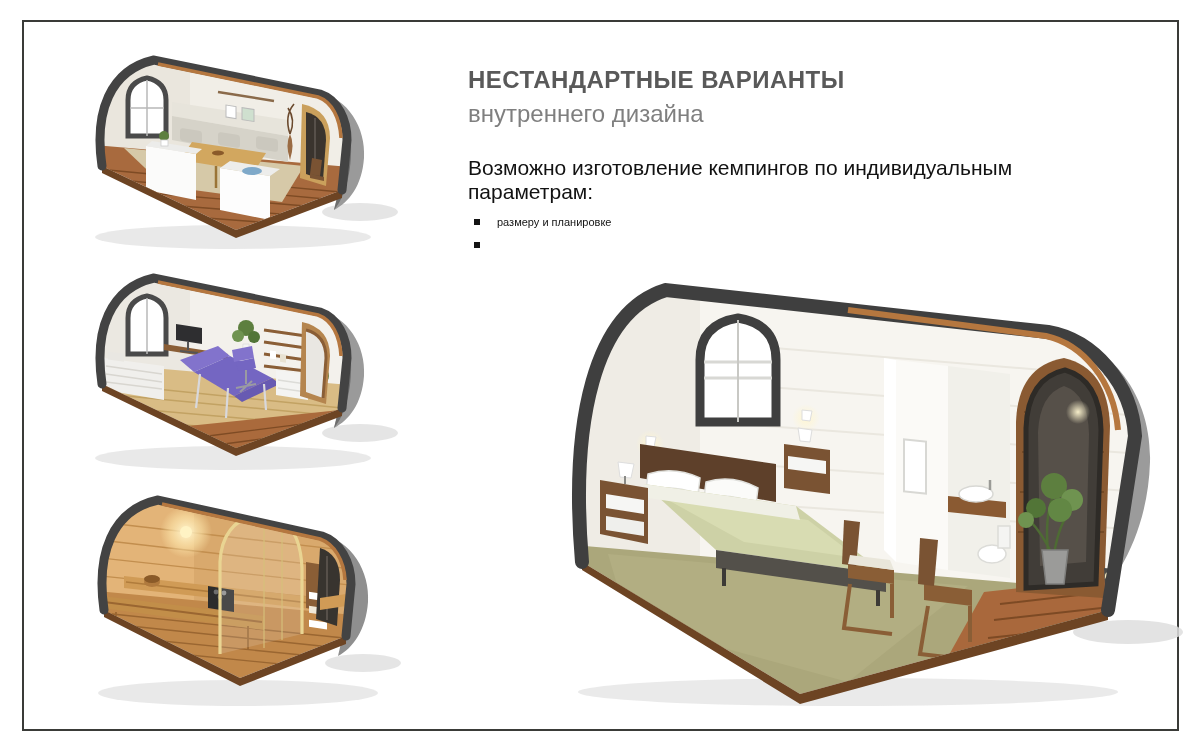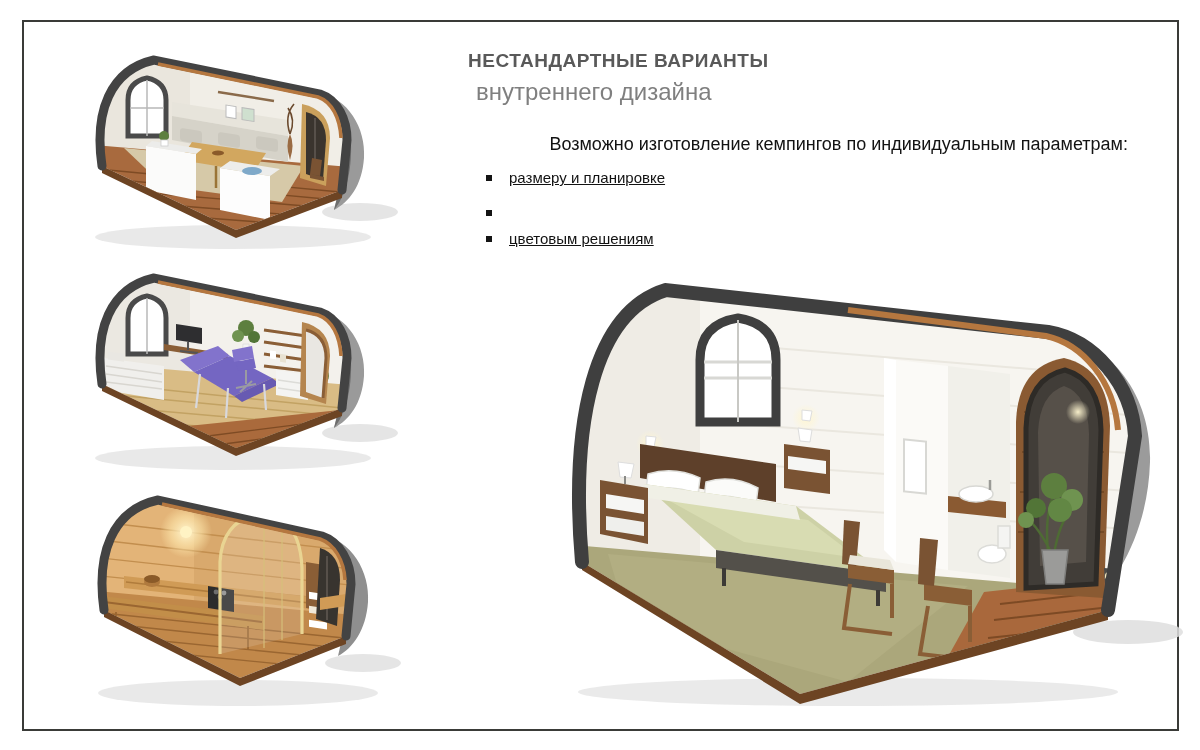--- a/index.html
+++ b/index.html
@@ -8,52 +8,48 @@
     font-family:"Liberation Sans", sans-serif;
   }
   .frame{
     position:absolute;left:22px;top:20px;width:1153px;height:707px;
     border:2px solid #3a3b38;pointer-events:none;
   }
   .pod{position:absolute;}
   .pod svg{width:100%;height:100%;display:block;}
   .textblock{position:absolute;left:468px;top:50px;width:660px;}
   .title{
-    font-size:19px;font-weight:800;color:#595959;letter-spacing:.5px;margin:0 0 6px 0;
+    font-size:24px;font-weight:800;color:#595959;letter-spacing:.5px;margin:16px 0 6px 0;
   }
   .subtitle{
-    font-size:24px;font-weight:400;color:#7f7f7f;margin:0 0 28px 8px;
+    font-size:24px;font-weight:400;color:#7f7f7f;margin:0 0 28px 0;
   }
-  .intro{font-size:18px;color:#121212;margin:0 0 7px 0;text-align:right;}
+  .intro{font-size:21px;color:#121212;margin:0 0 7px 0;}
   .bullets{list-style:none;margin:0;padding:0;}
-  .bullets li{display:flex;align-items:flex-start;font-size:15px;color:#121212;
-    line-height:22.5px;margin:12px;text-decoration:underline;}
+  .bullets li{display:flex;align-items:flex-start;font-size:11px;color:#121212;
+    line-height:22.5px;margin:0;}
   .sq{flex:0 0 6px;width:6px;height:6px;background:#141414;margin:8px 17px 0 6px;}
 </style>
 </head>
 <body>
 
 <div class="slide">
   <div class="frame"></div>
 
   <div class="textblock">
     <h1 class="title">НЕСТАНДАРТНЫЕ ВАРИАНТЫ</h1>
     <h2 class="subtitle">внутреннего дизайна</h2>
     <p class="intro">Возможно изготовление кемпингов по индивидуальным параметрам:</p>
     <ul class="bullets">
       <li>
           <span class="sq"></span>
           <span>размеру и планировке</span>
         </li>
       <li>
           <span class="sq"></span>
-        </li>
-      <li>
-          <span class="sq"></span>
-          <span>цветовым решениям</span>
         </li>
     </ul>
   </div>
 
   <div class="pod" style="left:68px;top:40px;width:335px;height:215px;" aria-label="Кемпинг-модуль: гостиная с диваном и обеденным столом">
     <svg viewBox="0 0 335 215">
       <ellipse cx="165" cy="197" rx="138" ry="12" fill="#e3e3e3" opacity="0.8"></ellipse>
       <ellipse cx="292" cy="172" rx="38" ry="9" fill="#dedede" opacity="0.8"></ellipse>
 
       <path d="M 250,52 C 280,58 298,88 296,118 C 294,146 281,162 266,170 L 272,146 C 281,120 282,88 264,66 Z" fill="#9a9a9a"></path>

